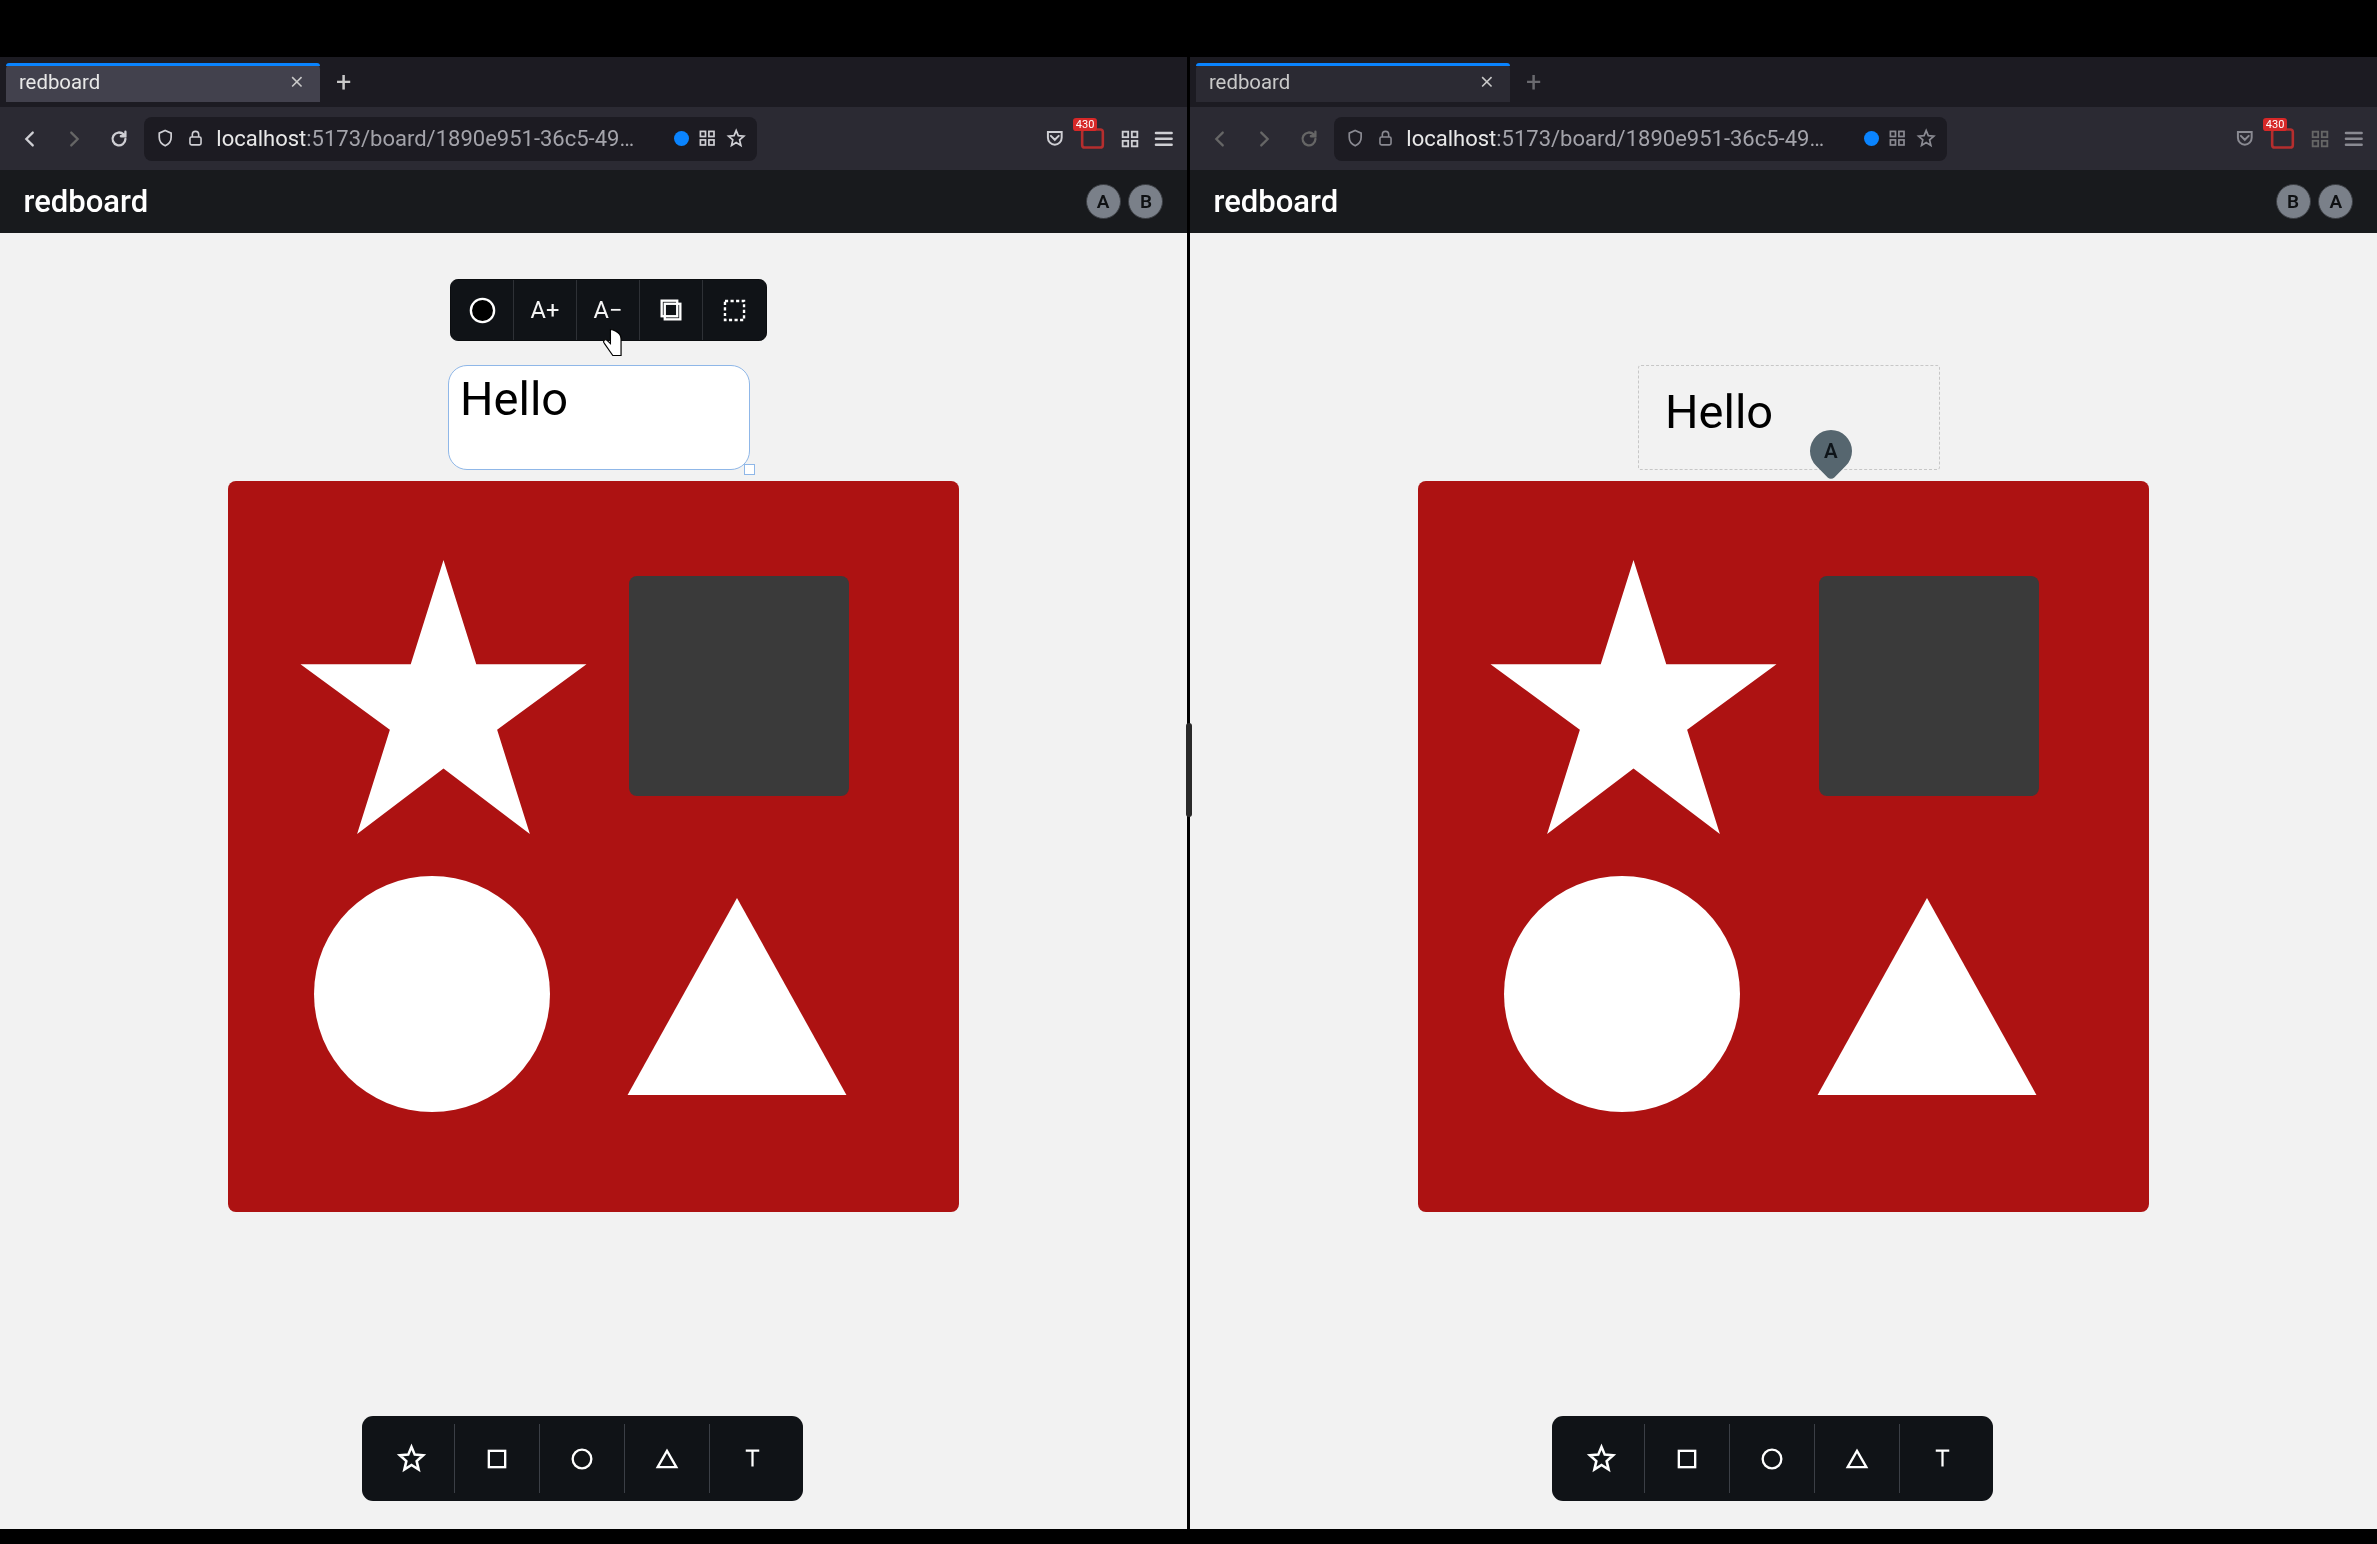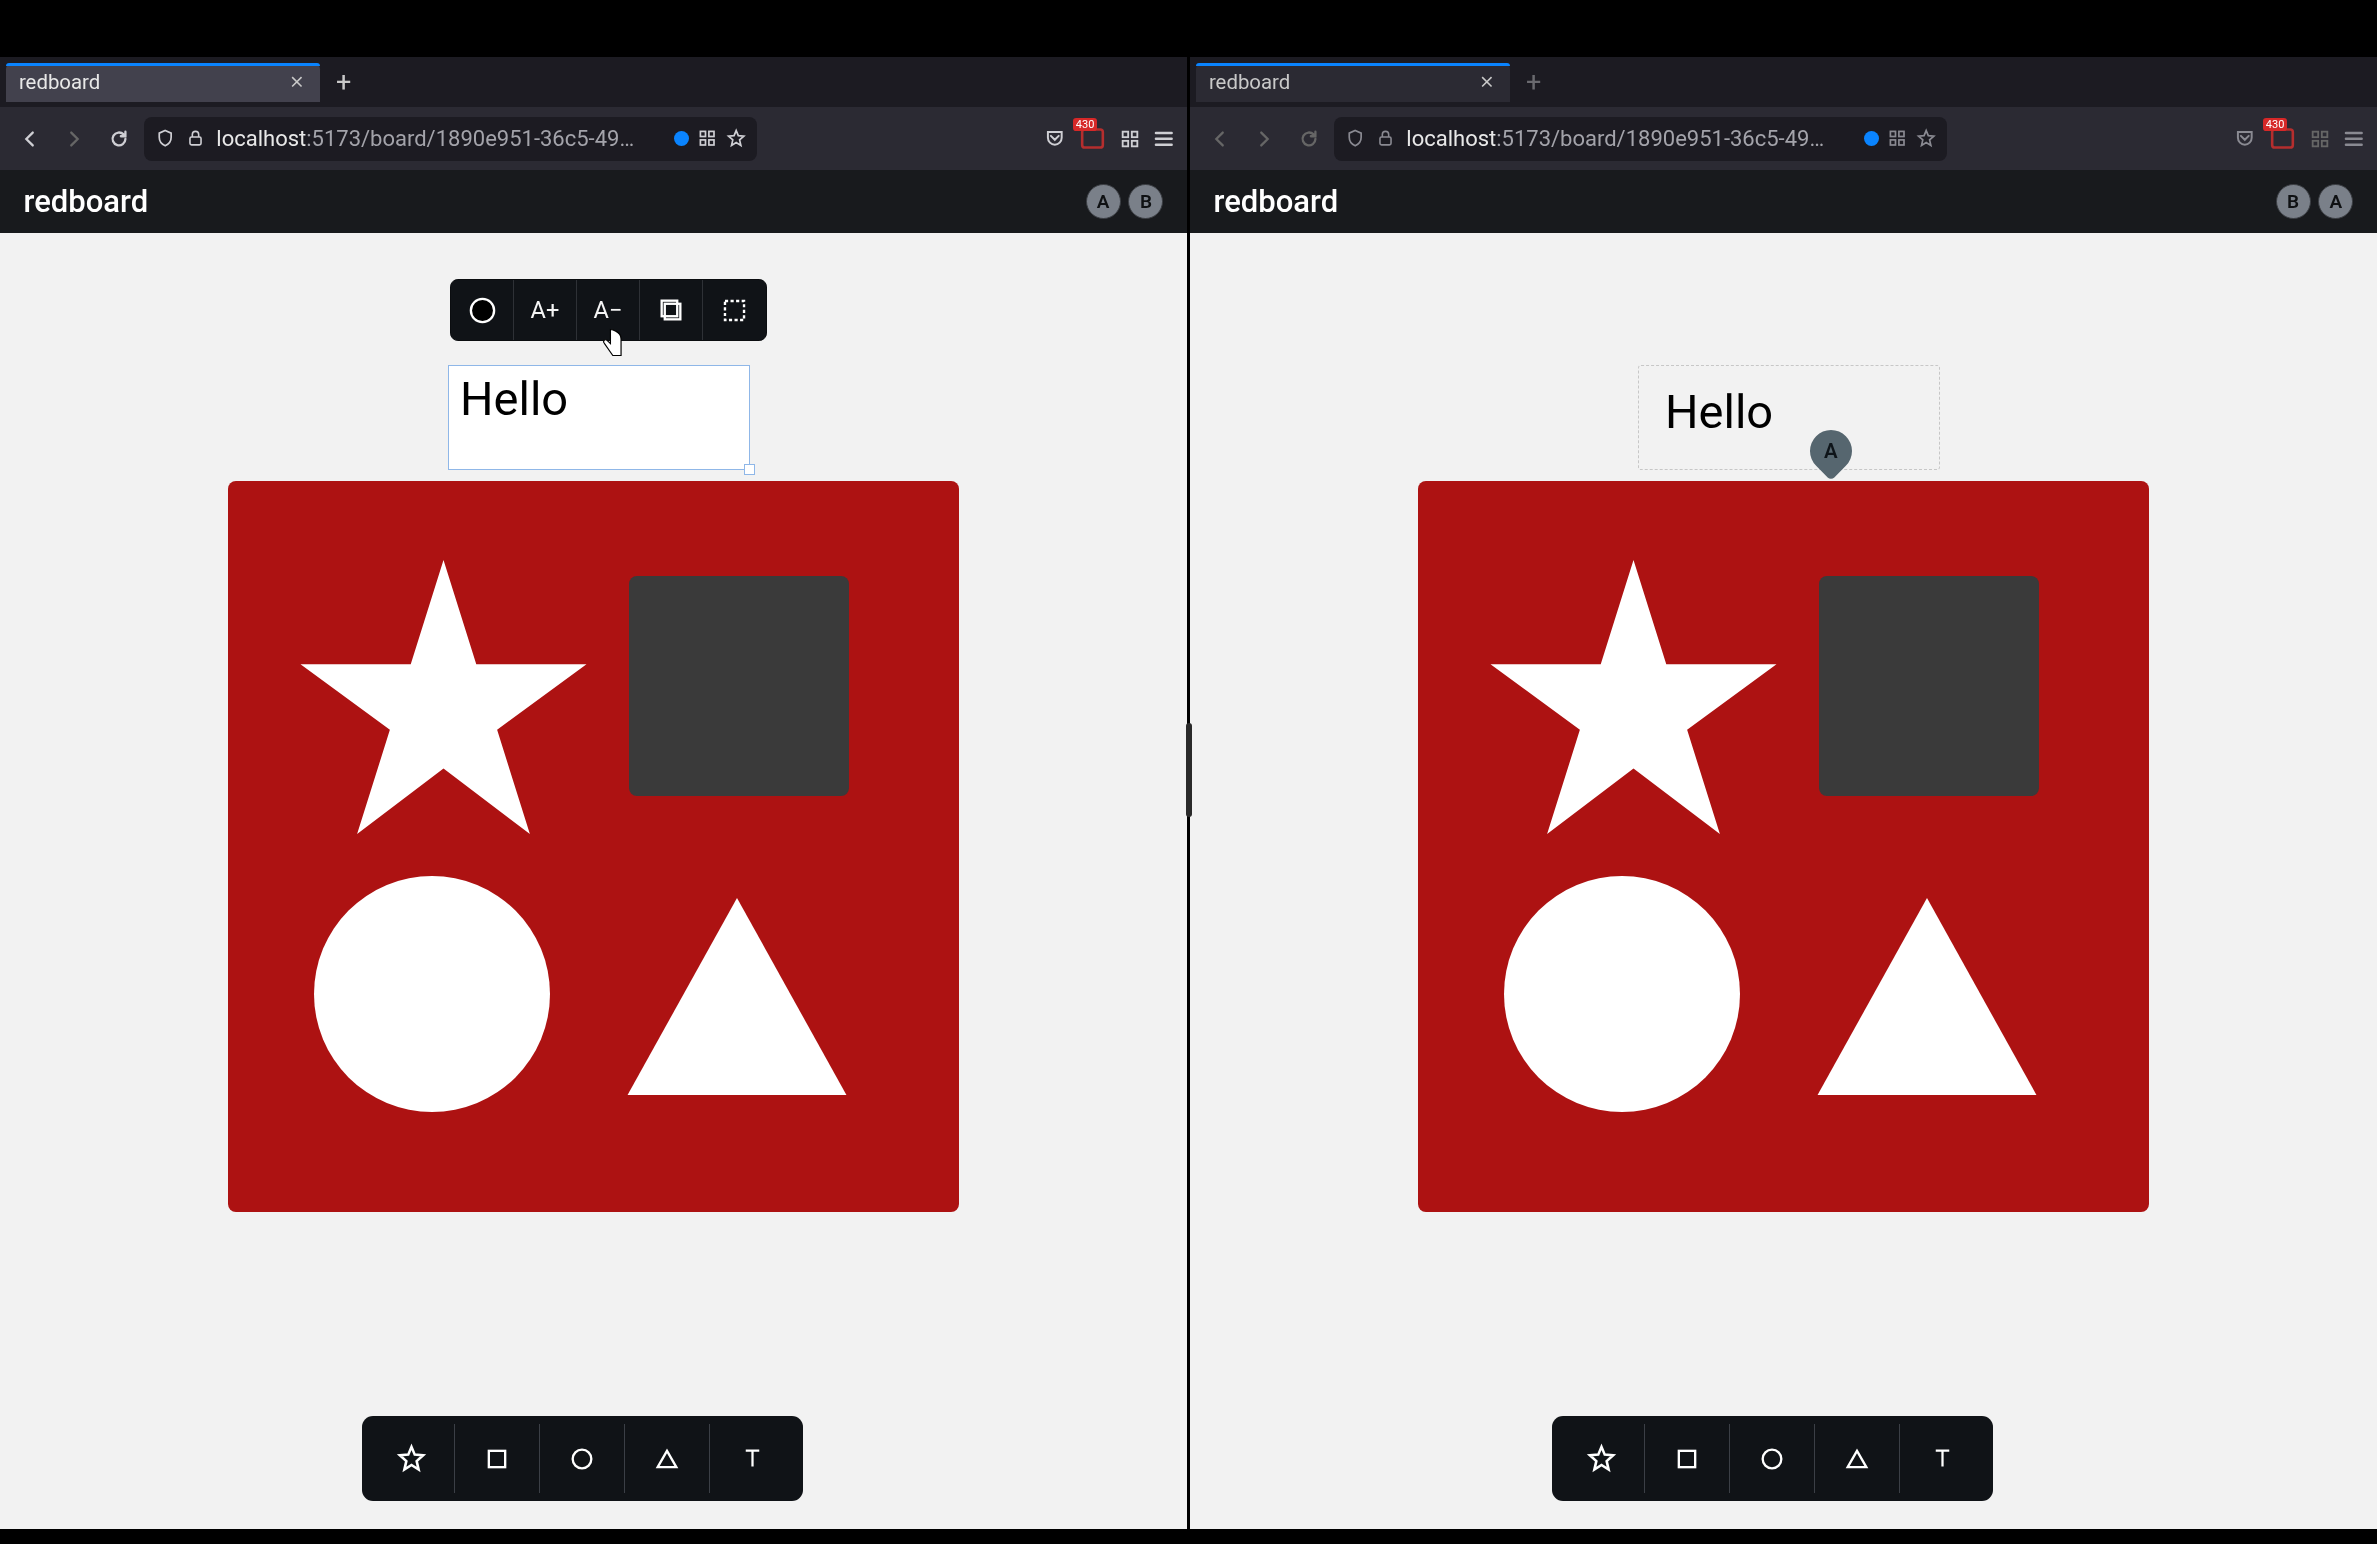--- a/index.html
+++ b/index.html
@@ -34,21 +34,21 @@
   .app-header { height:63px; background:#181a1d; display:flex; align-items:center; padding:0 23.6px; color:#fff; font-size:31px; font-weight:500; justify-content:space-between; }
   .avatars { display:flex; gap:7.9px; }
   .avatar { width:35px; height:35px; border-radius:50%; background:#7a8089; color:#0f1113; font-weight:600; font-size:19px; display:flex; align-items:center; justify-content:center; border:1.6px solid #3a3d42; }
   
   .canvas { position:relative; background:#f2f2f2; height:1296px; }
   .board-square { position:absolute; background:#ad1212; border-radius:7.9px; }
   .shape-star { position:absolute; }
   .shape-square { position:absolute; background:#3a3a3a; border-radius:7.9px; }
   .shape-circle { position:absolute; background:#fff; border-radius:50%; }
   .shape-triangle-wrap { position:absolute; }
-  .text-box { position:absolute; font-size:47px; color:#000; padding:4.7px 11px; }
+  .text-box { position:absolute; font-size:47px; color:#000; padding:4.7px 11px;border-radius:19px; }
   .text-box.selected { border:1.6px solid #8fb7e8; background:#fff; }
   .resize-handle { position:absolute; right:-5.5px; bottom:-5.5px; width:11px; height:11px; background:#fff; border:1.6px solid #8fb7e8; }
   .text-ghost { position:absolute; border:1.6px dashed #c7c7c7; border-radius:3.1px; }
   
   .ctx-toolbar { position:absolute; display:flex; background:#101317; border-radius:7.9px; overflow:hidden; border:0.8px solid #0b0d10; }
   .ctx-btn { width:63px; height:60px; display:flex; align-items:center; justify-content:center; color:#f5f5f5; font-size:23.6px; border-right:0.8px solid #2e3136; }
   .ctx-btn:last-child { border-right:none; }
   
   .tool-tray { position:absolute; bottom:28px; display:flex; background:#101317; border-radius:11px; padding:7.9px 7.9px; }
   .tool-btn { width:85px; height:69px; display:flex; align-items:center; justify-content:center; color:#fff; border-right:0.8px solid #3b3f46; }

